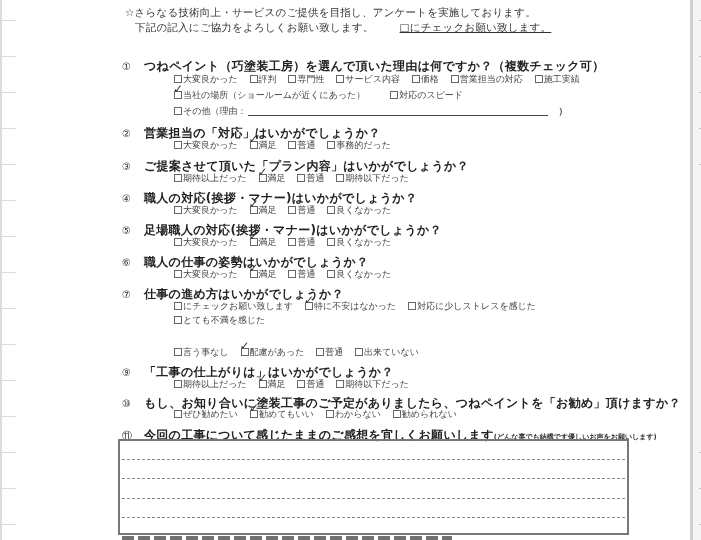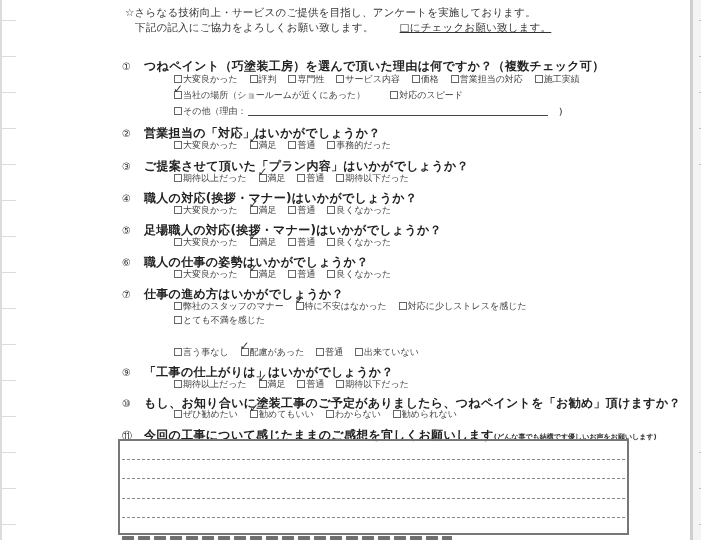--- a/index.html
+++ b/index.html
@@ -143,21 +143,21 @@
     <span class="opt"><span class="box"></span><span>大変良かった</span></span>
     <span class="opt"><span class="box"></span><span class="check">✓</span><span>満足</span></span>
     <span class="opt"><span class="box"></span><span>普通</span></span>
     <span class="opt"><span class="box"></span><span>良くなかった</span></span>
   </div>
 
   <div class="q" style="top:283px">
     <span class="q-num">⑦</span><span class="q-text">仕事の進め方はいかがでしょうか？</span>
   </div>
   <div class="opts" style="top:300px">
-    <span class="opt"><span class="box"></span><span>弊社のスタッフのマナー</span></span>
+    <span class="opt"><span class="box"></span><span>にチェックお願い致します</span></span>
     <span class="opt"><span class="box"></span><span class="check">✓</span><span>特に不安はなかった</span></span>
     <span class="opt"><span class="box"></span><span>対応に少しストレスを感じた</span></span>
   </div>
   <div class="opts" style="top:314px">
     <span class="opt"><span class="box"></span><span>とても不満を感じた</span></span>
   </div>
 
   <div class="opts" style="top:346px">
     <span class="opt"><span class="box"></span><span>言う事なし</span></span>
     <span class="opt"><span class="box"></span><span class="check">✓</span><span>配慮があった</span></span>

